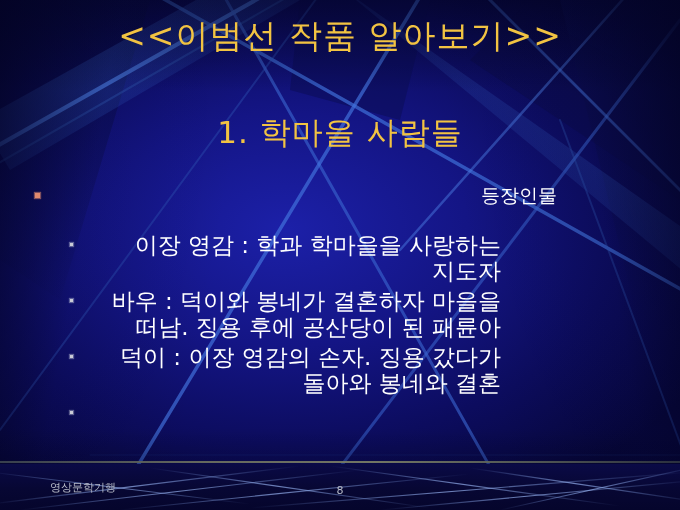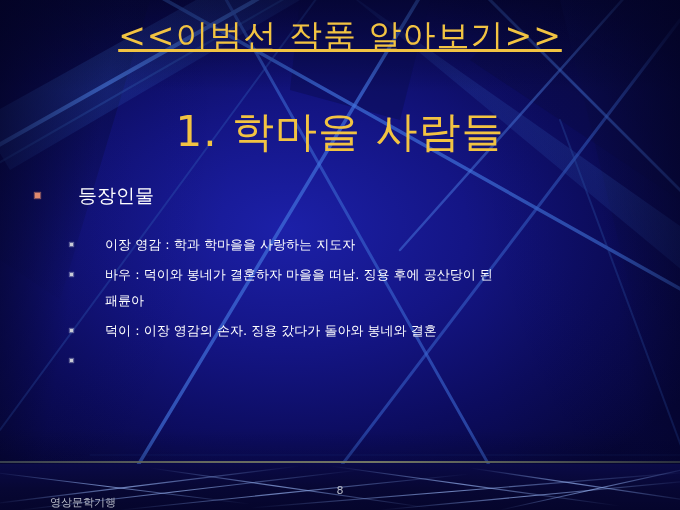--- a/index.html
+++ b/index.html
@@ -57,39 +57,39 @@
   .title {
     position: absolute;
     left: 0; right: 0;
     top: 16px;
     text-align: center;
     color: #f2c342;
     font-size: 33px;
     line-height: 40px;
     letter-spacing: 1px;
     white-space: nowrap;
-    text-decoration: underline;
   }
   .subtitle {
     position: absolute;
     left: 0; right: 0;
     top: 112px;
     text-align: center;
     color: #f2c342;
-    font-size: 42px;
+    font-size: 31px;
     line-height: 40px;
     letter-spacing: 1px;
     white-space: nowrap;
   }
 
   .body-area {
     position: absolute;
     left: 0;
     top: 182px;
     width: 557px;
+    text-align: right;
   }
 
   .lvl1 {
     position: relative;
     padding-left: 78px;
     color: #ffffff;
     font-size: 19px;
     line-height: 26px;
     margin-bottom: 24px;
   }
@@ -100,37 +100,37 @@
     width: 5px; height: 5px;
     background: #e08a6e;
     box-shadow: 0 0 1px 1px rgba(224,138,110,.55);
   }
 
   .lvl2 {
     position: relative;
     padding-left: 105px;
     padding-right: 56px;
     color: #ffffff;
-    font-size: 13px;
+    font-size: 23px;
     line-height: 26px;
     margin-bottom: 4px;
   }
   .lvl2 .dot2 {
     position: absolute;
     left: 70px;
     top: 11px;
     width: 3px; height: 3px;
     background: #c9cbd6;
     box-shadow: 0 0 1px 1px rgba(190,195,215,.45);
   }
 
   .footer-left {
     position: absolute;
     left: 50px;
-    top: 496px;
+    top: 481px;
     color: #b9bdc9;
     font-size: 11px;
     line-height: 14px;
   }
   .footer-page {
     position: absolute;
     left: 0; right: 0;
     top: 484px;
     text-align: center;
     color: #b9bdc9;

